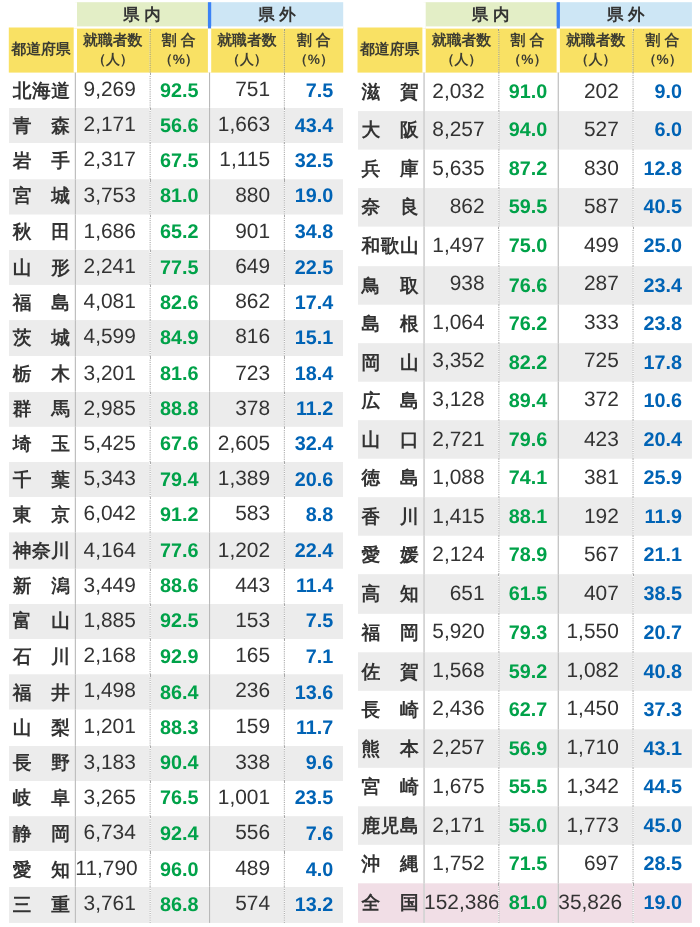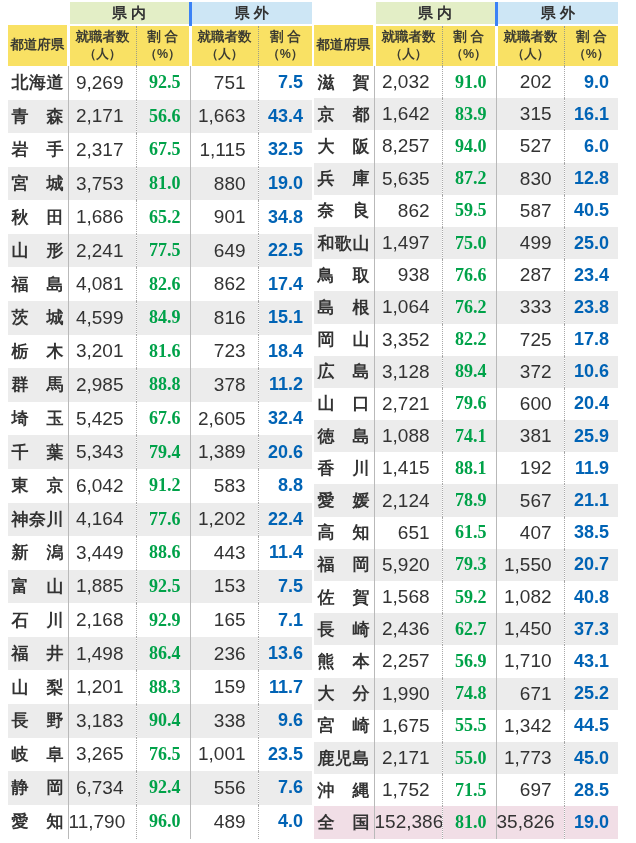--- a/index.html
+++ b/index.html
@@ -7,21 +7,21 @@
     width: 636px;
     height: 843px;
     background: #ffffff;
     overflow: hidden;
     font-family: "Liberation Sans", "DejaVu Sans", sans-serif;
   }
   .page {
     box-sizing: border-box;
     padding: 2px 0 0 8px;
     display: flex;
-    gap: 2px;
+    gap: 13px;
   }
   table.pref-table {
     border-collapse: collapse;
     table-layout: fixed;
     width: 304px;
   }
   col.c-pref { width: 60px; }
   col.c-num  { width: 68px; }
   col.c-pct  { width: 54px; }
 
@@ -82,21 +82,21 @@
     padding-right: 12px;
     border-left: 1px solid var(--line-solid);
   }
   tbody td.pct {
     font-size: 18px;
     font-weight: 700;
     text-align: right;
     padding-right: 9px;
     border-left: 1px dotted var(--line-dot);
   }
-  tbody td.pct.in  { color: var(--green); font-family: Liberation Serif, serif; }
+  tbody td.pct.in  { color: var(--green); }
   tbody td.pct.out { color: var(--blue); text-align: right; }
   tbody td.num.grp { border-left: 1px solid var(--line-solid); }
 </style>
 </head>
 <body>
 
 <div class="page">
 
   <table class="pref-table">
     <colgroup>
@@ -287,20 +287,27 @@
     <td class="num grp">556</td>
     <td class="pct out">7.6</td>
   </tr>
         <tr>
     <th class="pref">愛　知</th>
     <td class="num grp">11,790</td>
     <td class="pct in">96.0</td>
     <td class="num grp">489</td>
     <td class="pct out">4.0</td>
   </tr>
+        <tr>
+    <th class="pref">三　重</th>
+    <td class="num grp">3,761</td>
+    <td class="pct in">86.8</td>
+    <td class="num grp">574</td>
+    <td class="pct out">13.2</td>
+  </tr>
       </tbody>
   </table>
 
   <table class="pref-table">
     <colgroup>
       <col class="c-pref">
         <col class="c-num">
         <col class="c-pct">
         <col class="c-num">
         <col class="c-pct">
@@ -333,27 +340,20 @@
     </thead>
     <tbody>
         <tr>
     <th class="pref">滋　賀</th>
     <td class="num grp">2,032</td>
     <td class="pct in">91.0</td>
     <td class="num grp">202</td>
     <td class="pct out">9.0</td>
   </tr>
         <tr>
-    <th class="pref">京　都</th>
-    <td class="num grp">1,642</td>
-    <td class="pct in">83.9</td>
-    <td class="num grp">315</td>
-    <td class="pct out">16.1</td>
-  </tr>
-        <tr>
     <th class="pref">大　阪</th>
     <td class="num grp">8,257</td>
     <td class="pct in">94.0</td>
     <td class="num grp">527</td>
     <td class="pct out">6.0</td>
   </tr>
         <tr>
     <th class="pref">兵　庫</th>
     <td class="num grp">5,635</td>
     <td class="pct in">87.2</td>
@@ -399,21 +399,21 @@
     <th class="pref">広　島</th>
     <td class="num grp">3,128</td>
     <td class="pct in">89.4</td>
     <td class="num grp">372</td>
     <td class="pct out">10.6</td>
   </tr>
         <tr>
     <th class="pref">山　口</th>
     <td class="num grp">2,721</td>
     <td class="pct in">79.6</td>
-    <td class="num grp">600</td>
+    <td class="num grp">423</td>
     <td class="pct out">20.4</td>
   </tr>
         <tr>
     <th class="pref">徳　島</th>
     <td class="num grp">1,088</td>
     <td class="pct in">74.1</td>
     <td class="num grp">381</td>
     <td class="pct out">25.9</td>
   </tr>
         <tr>
@@ -457,27 +457,20 @@
     <td class="pct in">62.7</td>
     <td class="num grp">1,450</td>
     <td class="pct out">37.3</td>
   </tr>
         <tr>
     <th class="pref">熊　本</th>
     <td class="num grp">2,257</td>
     <td class="pct in">56.9</td>
     <td class="num grp">1,710</td>
     <td class="pct out">43.1</td>
-  </tr>
-        <tr>
-    <th class="pref">大　分</th>
-    <td class="num grp">1,990</td>
-    <td class="pct in">74.8</td>
-    <td class="num grp">671</td>
-    <td class="pct out">25.2</td>
   </tr>
         <tr>
     <th class="pref">宮　崎</th>
     <td class="num grp">1,675</td>
     <td class="pct in">55.5</td>
     <td class="num grp">1,342</td>
     <td class="pct out">44.5</td>
   </tr>
         <tr>
     <th class="pref">鹿児島</th>

